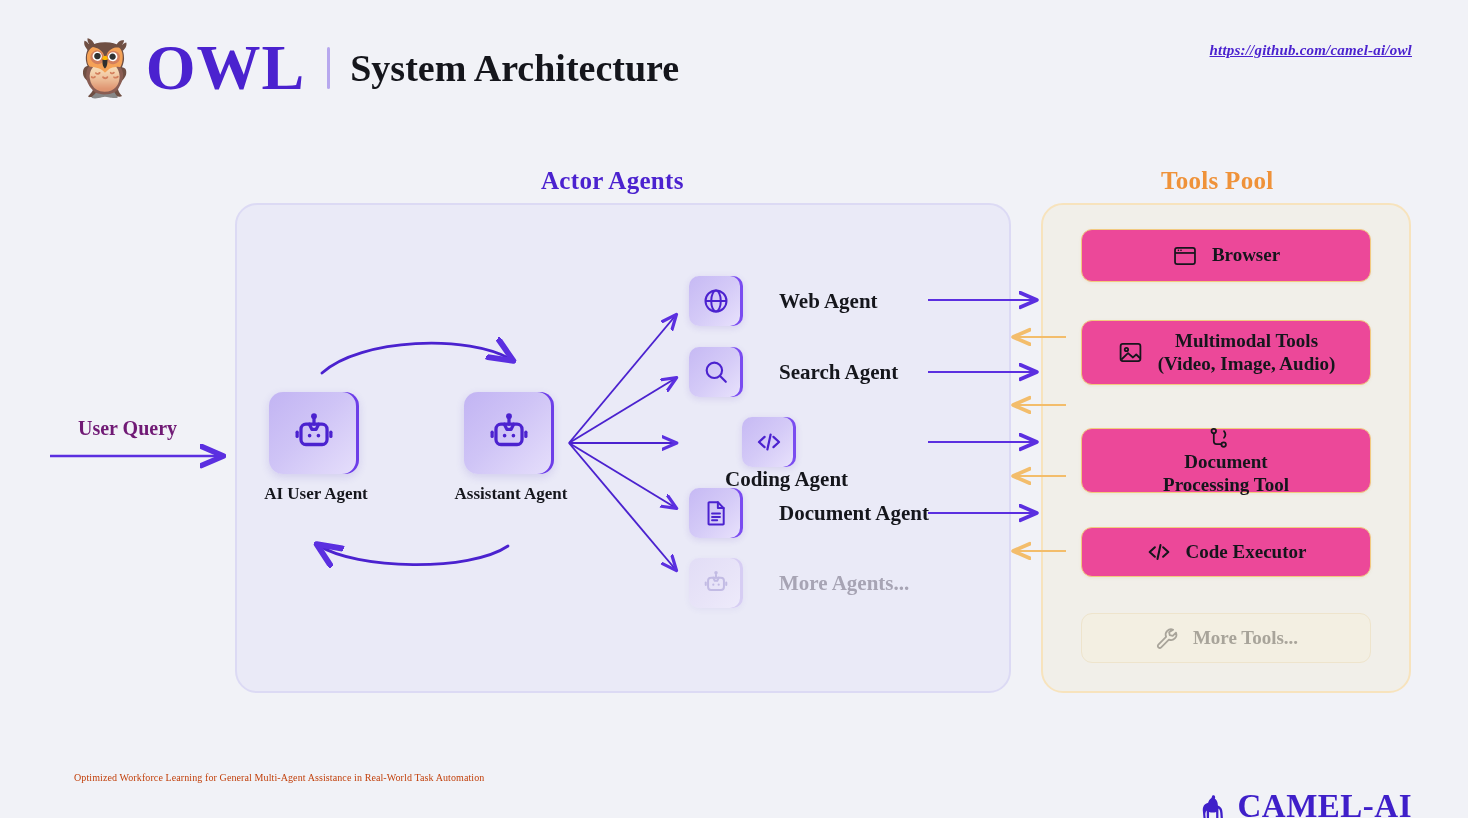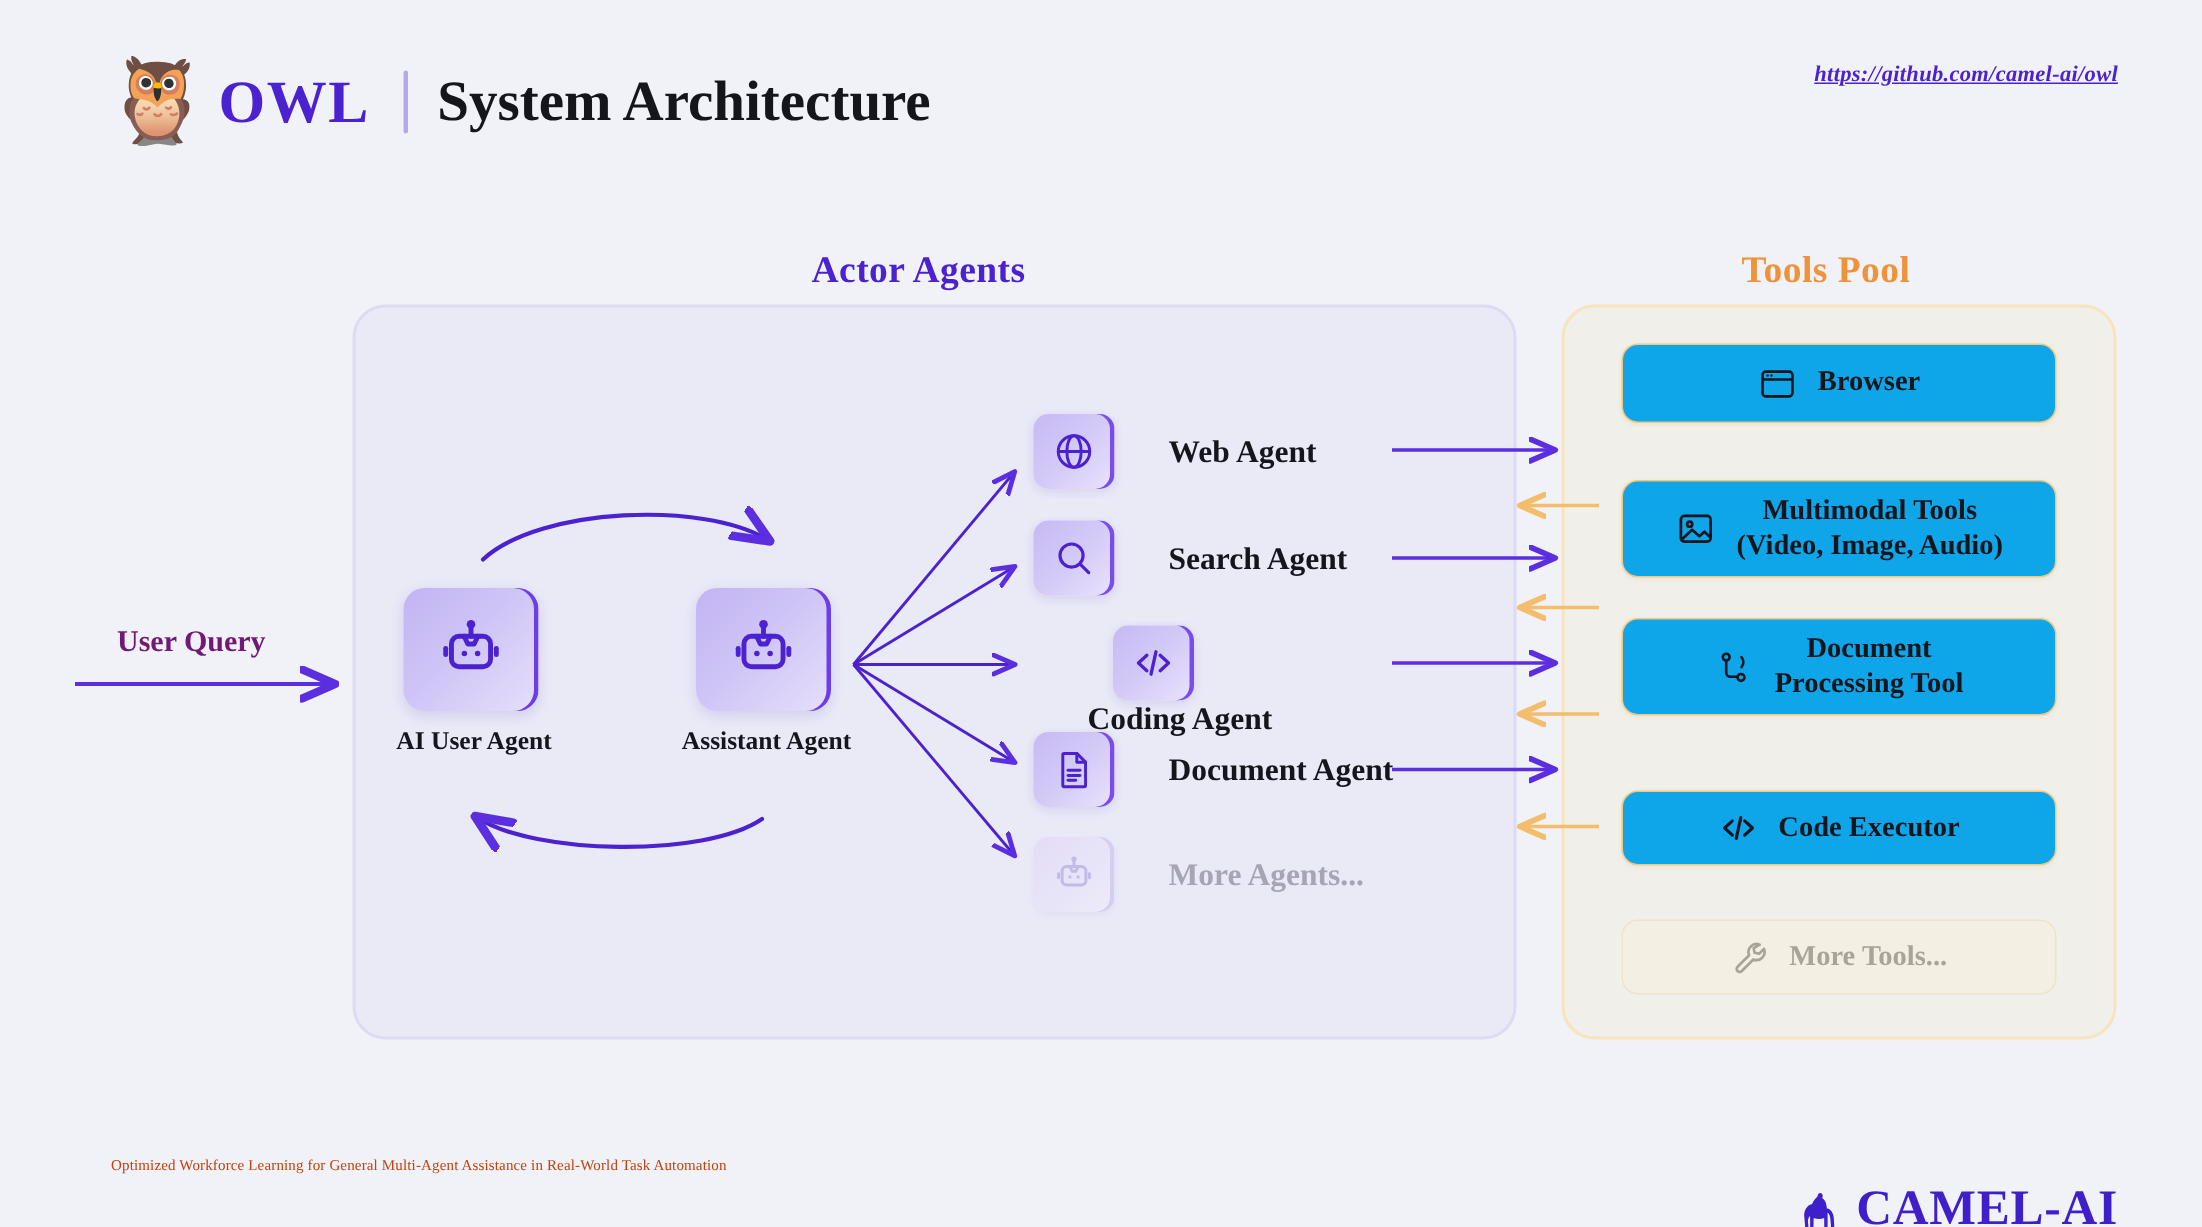--- a/index.html
+++ b/index.html
@@ -12,21 +12,21 @@
   #page {
     position: relative;
     width: 1468px; height: 818px;
     background: #f1f2f7;
   }
 
   
   #header { position: absolute; left: 70px; top: 28px; display: flex; align-items: center; height: 80px; }
   .owl-glyph { font-size: 56px; line-height: 1; margin-right: 6px; filter: saturate(1.05); }
   .owl-word {
-    font-size: 40px; font-weight: 700; color: #4b22cf;
+    font-size: 64px; font-weight: 700; color: #4b22cf;
     letter-spacing: 1px; line-height: 1;
     font-family: "Liberation Serif", serif;
   }
   .title-sep {
     width: 3px; height: 42px; background: #b7a8ee;
     margin: 0 20px 0 22px; border-radius: 2px;
   }
   .sys-title {
     font-size: 38px; font-weight: 700; color: #15161c;
     line-height: 1; font-family: "Liberation Serif", serif;
@@ -100,21 +100,21 @@
   .agent-name {
     margin-left: 36px; font-size: 21px; font-weight: 700;
     color: #15161c; white-space: nowrap;
     font-family: "Liberation Serif", serif;
   }
   .agent-name.muted { color: #a7a4b4; }
 
   
   .tool-card {
     position: absolute; left: 1081px; width: 290px;
-    background: #0ea5e9; border: 1.6px solid #f2c97f;
+    background: #ec4899; border: 1.6px solid #f2c97f;
     border-radius: 11px;
     display: flex; align-items: center; justify-content: center;
     box-shadow: 0 1px 3px rgba(190,150,70,.10);
   }
   .tool-card.muted {
     background: #f3efe2; border-color: #eee4cc; box-shadow: none;
   }
   .tool-icon { display: flex; align-items: center; justify-content: center; margin-right: 14px; flex: none; }
   .tool-label {
     font-size: 19px; font-weight: 700; color: #15161c;
@@ -325,21 +325,21 @@
         <circle cx="8.4" cy="9.3" r="1.5"></circle>
         <polyline points="3.9,18.2 9.8,12.6 14.2,16.4 17.1,13.8 20.6,17.1"></polyline>
       </svg>
     </span>
     <span class="tool-label">
       <span>Multimodal Tools</span>
       <span class="l2">(Video, Image, Audio)</span>
     </span>
   </div>
 
-  <div class="tool-card" style="top:412px; height:65px;">
+  <div class="tool-card" style="top:428px; height:65px;flex-direction:column;">
     <span class="tool-icon">
       <svg width="26" height="26" viewBox="0 0 24 24" fill="none" stroke="#15161c" stroke-width="1.6" stroke-linecap="round" stroke-linejoin="round">
         <circle cx="7.2" cy="5.6" r="2.1"></circle>
         <path d="M7.2,7.7 v7.4 a2.6,2.6 0 0 0 2.6,2.6 h4.4"></path>
         <path d="M16.6,5.6 a4.8,4.8 0 0 1 0,6.2"></path>
         <circle cx="16.3" cy="18.1" r="2.1"></circle>
       </svg>
     </span>
     <span class="tool-label">
       <span>Document</span>

